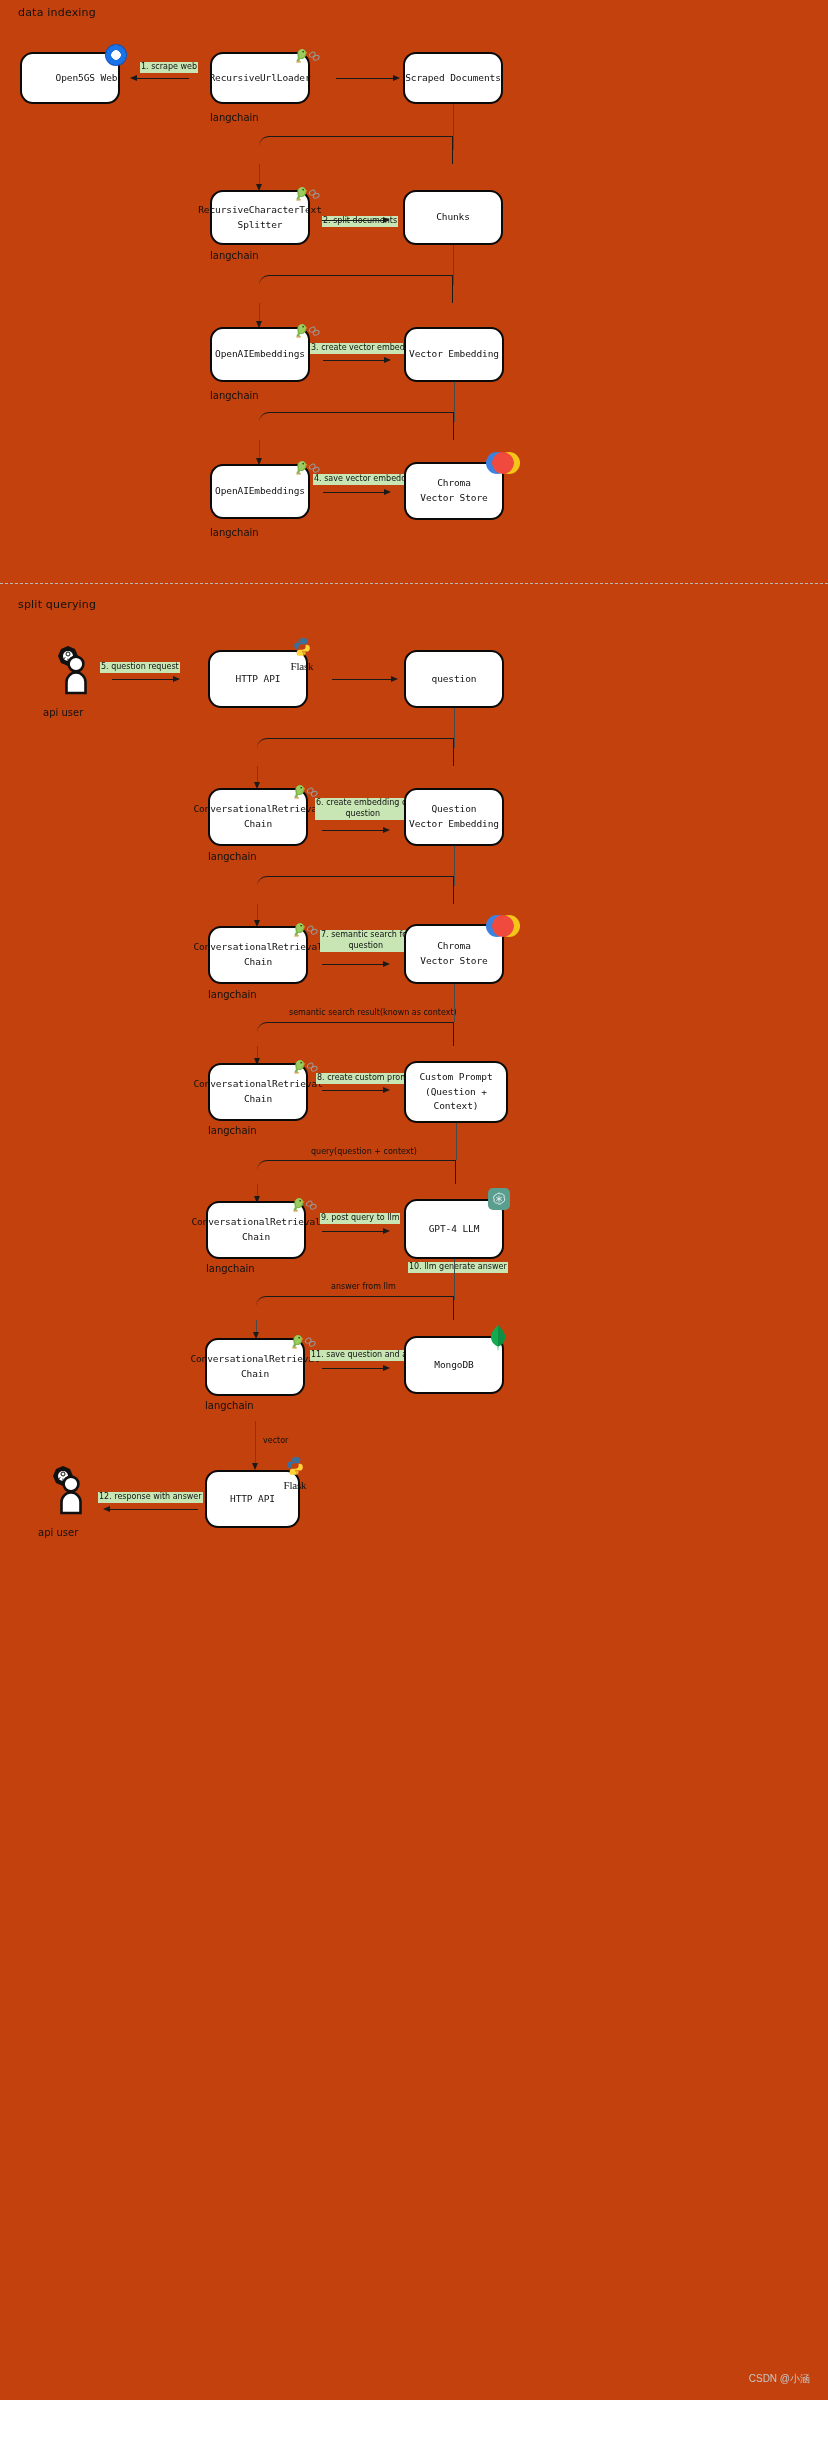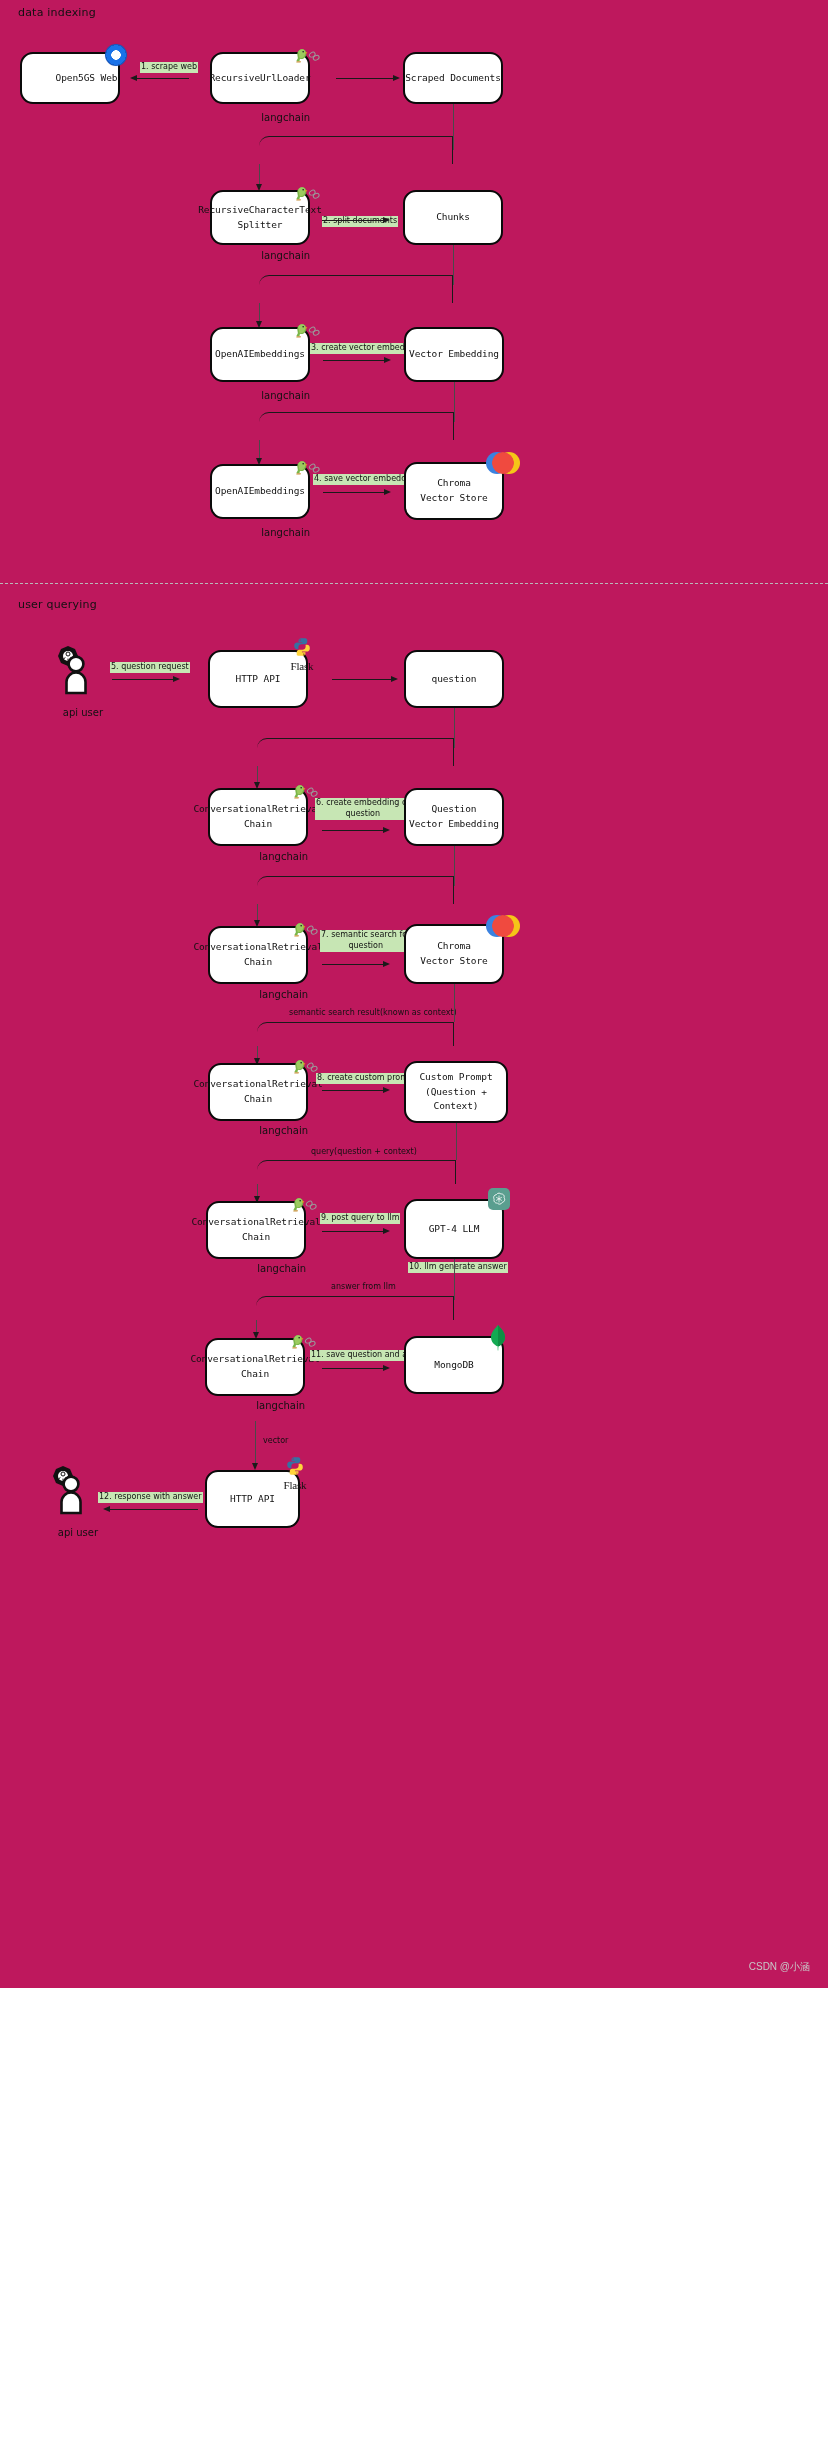--- a/index.html
+++ b/index.html
@@ -2,21 +2,21 @@
 <html><head>
 <meta charset="utf-8">
 <style>
   * { box-sizing: border-box; margin: 0; padding: 0; }
   html, body {
     width: 828px; height: 2464px;
     background: #ffffff;
     font-family: "Liberation Sans", sans-serif;
     overflow: hidden;
   }
-  #canvas { position: relative; width: 828px; height: 1988px; background: #be185d; }
+  #canvas { position: relative; width: 828px; height: 2400px; background: #c2410c; }
 
   
   .section-title {
     position: absolute;
     font-family: "DejaVu Sans", sans-serif;
     font-size: 11px;
     color: #111;
     letter-spacing: .2px;
     white-space: nowrap;
   }
@@ -46,21 +46,21 @@
     white-space: pre-line;
     letter-spacing: -0.1px;
   }
 
   
   .sublabel {
     position: absolute;
     font-family: "DejaVu Sans", sans-serif;
     font-size: 10px;
     color: #111;
-    text-align: right;
+    text-align: left;
     white-space: nowrap;
   }
 
   
   .line-h { position: absolute; height: 0; border-top: 1.1px solid #1a1a1a; }
   .line-v { position: absolute; width: 0; border-left: 1.1px solid #1a1a1a; }
   .line-h.thin, .line-v.thin { border-color: #4a4a4a; border-width: 0.9px; }
 
   .arrow-right, .arrow-left, .arrow-down {
     position: absolute; width: 0; height: 0;
@@ -290,34 +290,34 @@
 Vector Store</span>
   </div>
   <div class="chroma" style="left:486px; top:452px; width:34px; height:22px;">
     <i style="left:0; top:0; width:22px; height:22px; background:#3b82e0;"></i>
     <i style="left:12px; top:0; width:22px; height:22px; background:#f5c518;"></i>
     <i style="left:6px; top:0; width:22px; height:22px; background:#f04a3f; clip-path: ellipse(50% 50% at 50% 50%);"></i>
   </div>
 
   <div class="divider" style="top:583px;"></div>
 
-  <div class="section-title" style="left:18px; top:598px;">user querying</div>
+  <div class="section-title" style="left:18px; top:598px;">split querying</div>
 
   <div class="user-fig" style="left:45px; top:645px;">
     <svg width="56" height="56" viewBox="0 0 56 56">
       <path d="M16 4l7-3 7 3 3 7-3 7-7 3-7-3-3-7z" fill="#111"></path>
       <circle cx="23" cy="11" r="5" fill="#fff"></circle>
       <path d="M21 9a2 2 0 1 1 4 0 2 2 0 0 1-4 0M20.4 12.5l-1.8 1.4M25.6 12.5l1.8 1.4M23 13.6v2.2" stroke="#111" stroke-width="1" fill="none"></path>
       <circle cx="31" cy="19" r="7.4" fill="#fff" stroke="#111" stroke-width="2.6"></circle>
       <path d="M21.5 48V37c0-5.2 4.3-9.5 9.5-9.5s9.5 4.3 9.5 9.5v11z" fill="#fff" stroke="#111" stroke-width="2.6"></path>
     </svg>
   </div>
   <div class="sublabel" style="left:43px; top:707px; width:60px;">api user</div>
 
-  <div class="edge-label" style="left:110px; top:662px;">5. question request</div>
+  <div class="edge-label" style="left:100px; top:662px;">5. question request</div>
   <div class="line-h" style="left:112px; top:679px; width:62px;"></div>
   <div class="arrow-right" style="left:173px; top:675.5px;"></div>
 
   <div class="node" style="left:208px; top:650px; width:100px; height:58px;">
     <span class="label">HTTP API</span>
   </div>
   <div class="flask-wrap" style="left:285px; top:637px; width:34px;">
     <svg width="20" height="20" viewBox="0 0 32 32">
       <path d="M15.9 2c-3 0-5.4.7-5.4 3.2v2.6h5.6v.9H8.3c-2.6 0-4.8 1.6-4.8 5.4s2 5.4 4.6 5.4h2.1v-3.1c0-2.7 2.4-4.8 5.1-4.8h5.2c2.2 0 3.9-1.8 3.9-4V5.2C24.4 3 22.6 2 20.1 2zm-3 1.7a1 1 0 1 1 0 2.1 1 1 0 0 1 0-2.1z" fill="#3671a2"></path>
       <path d="M16.1 30c3 0 5.4-.7 5.4-3.2v-2.6h-5.6v-.9h7.8c2.6 0 4.8-1.6 4.8-5.4s-2-5.4-4.6-5.4h-2.1v3.1c0 2.7-2.4 4.8-5.1 4.8h-5.2c-2.2 0-3.9 1.8-3.9 4v4.4C7.6 29 9.4 30 11.9 30zm3-1.7a1 1 0 1 1 0-2.1 1 1 0 0 1 0 2.1z" fill="#ffd43b"></path>

